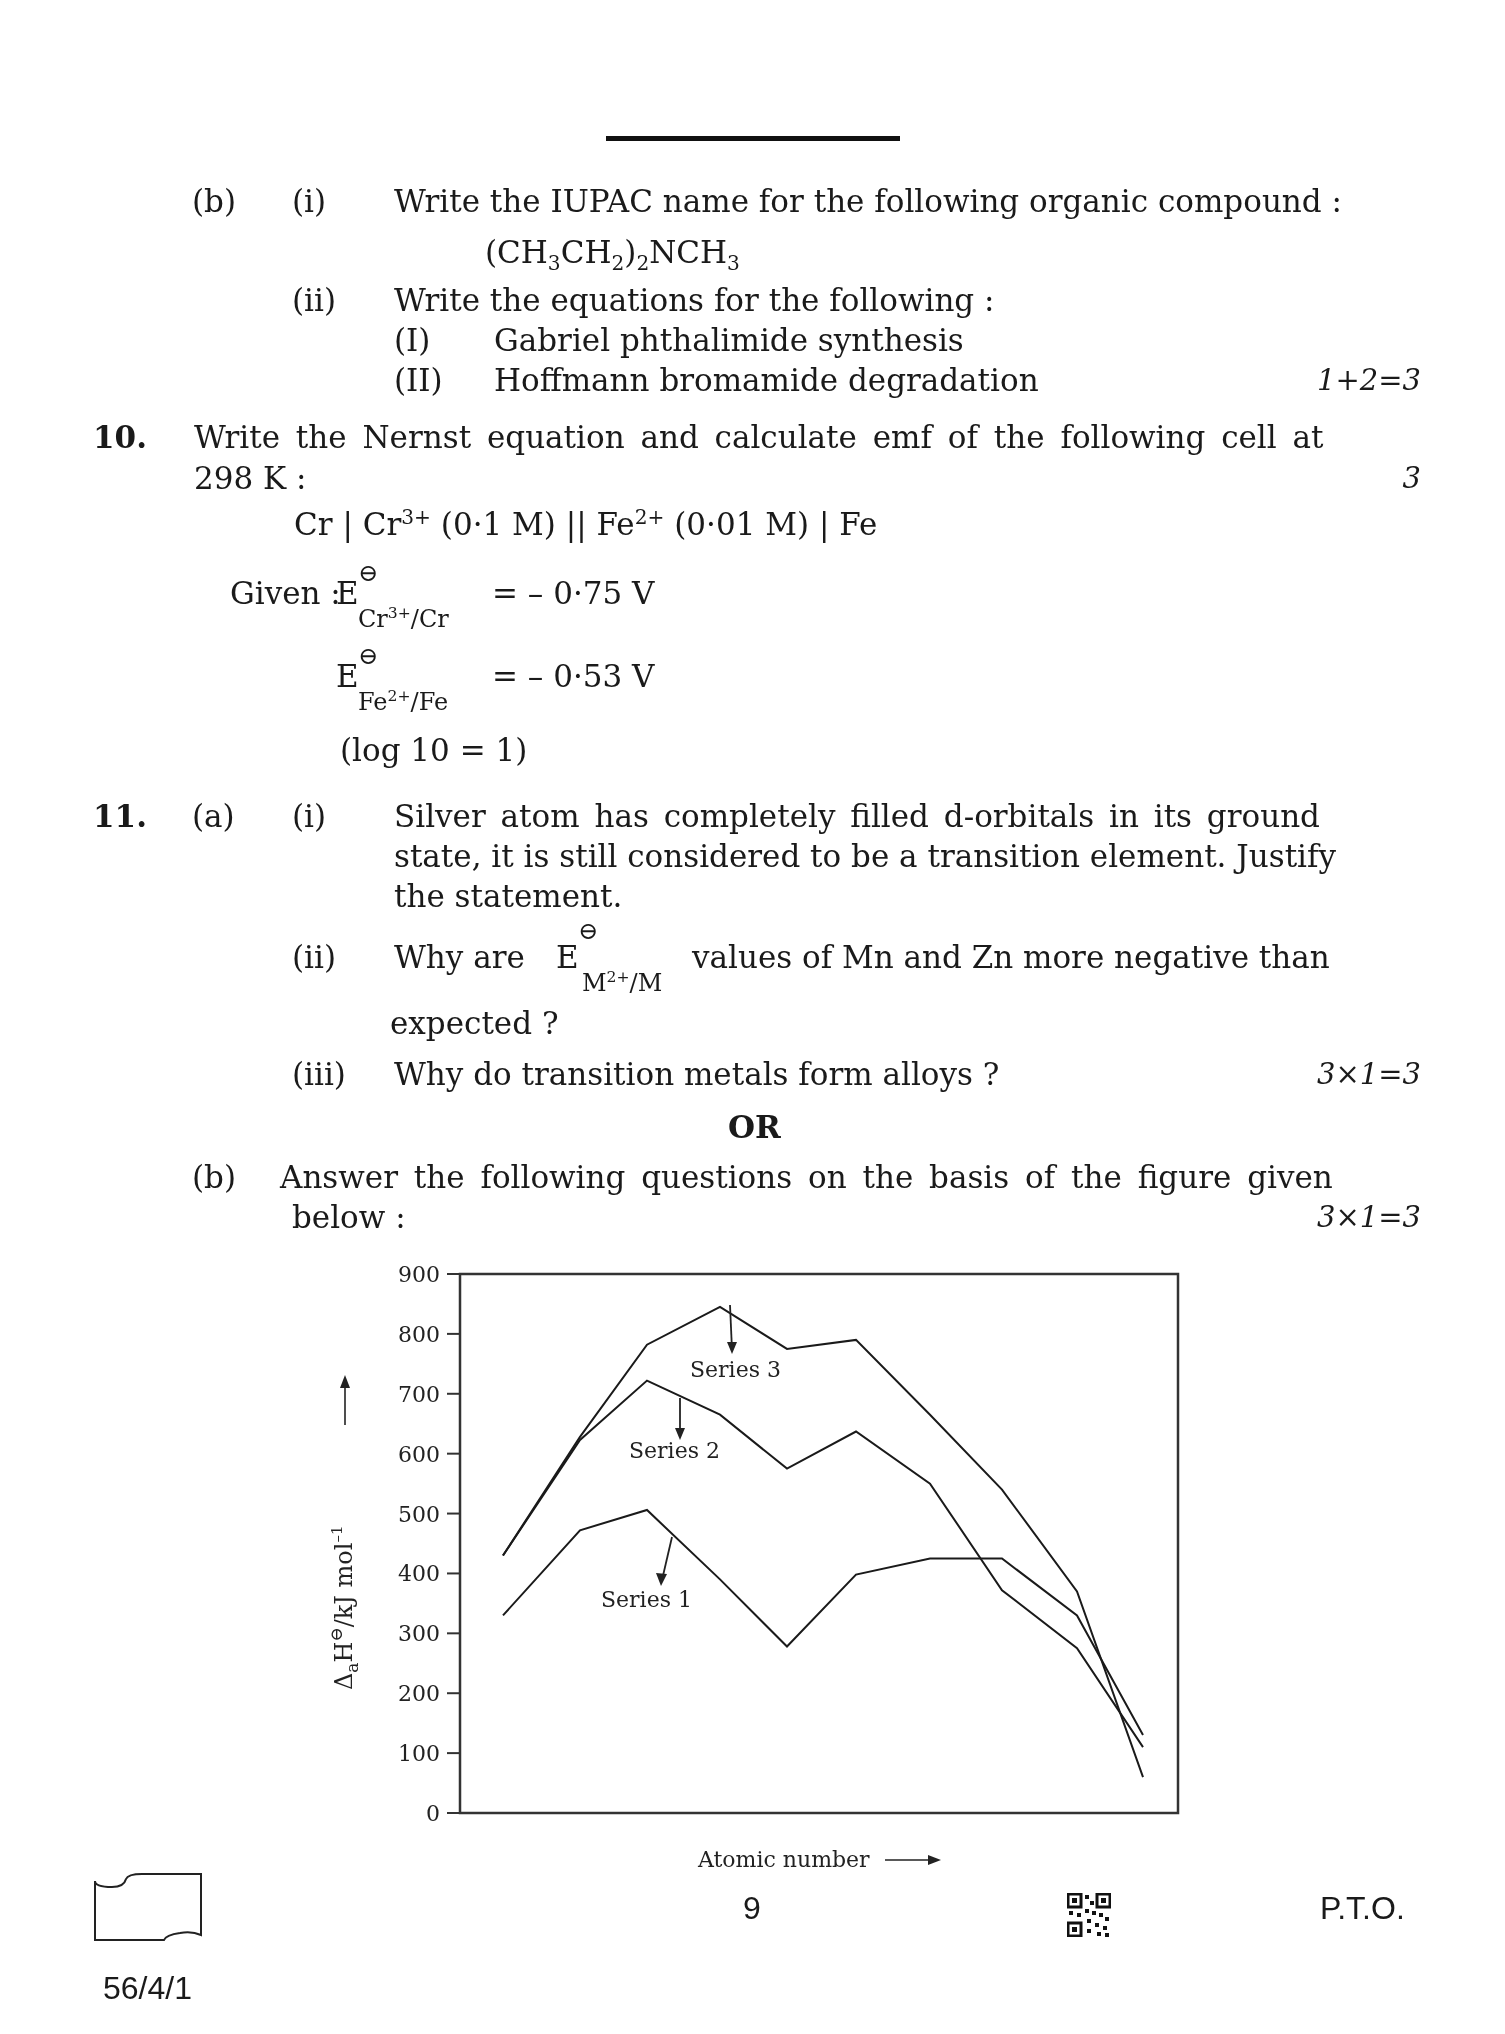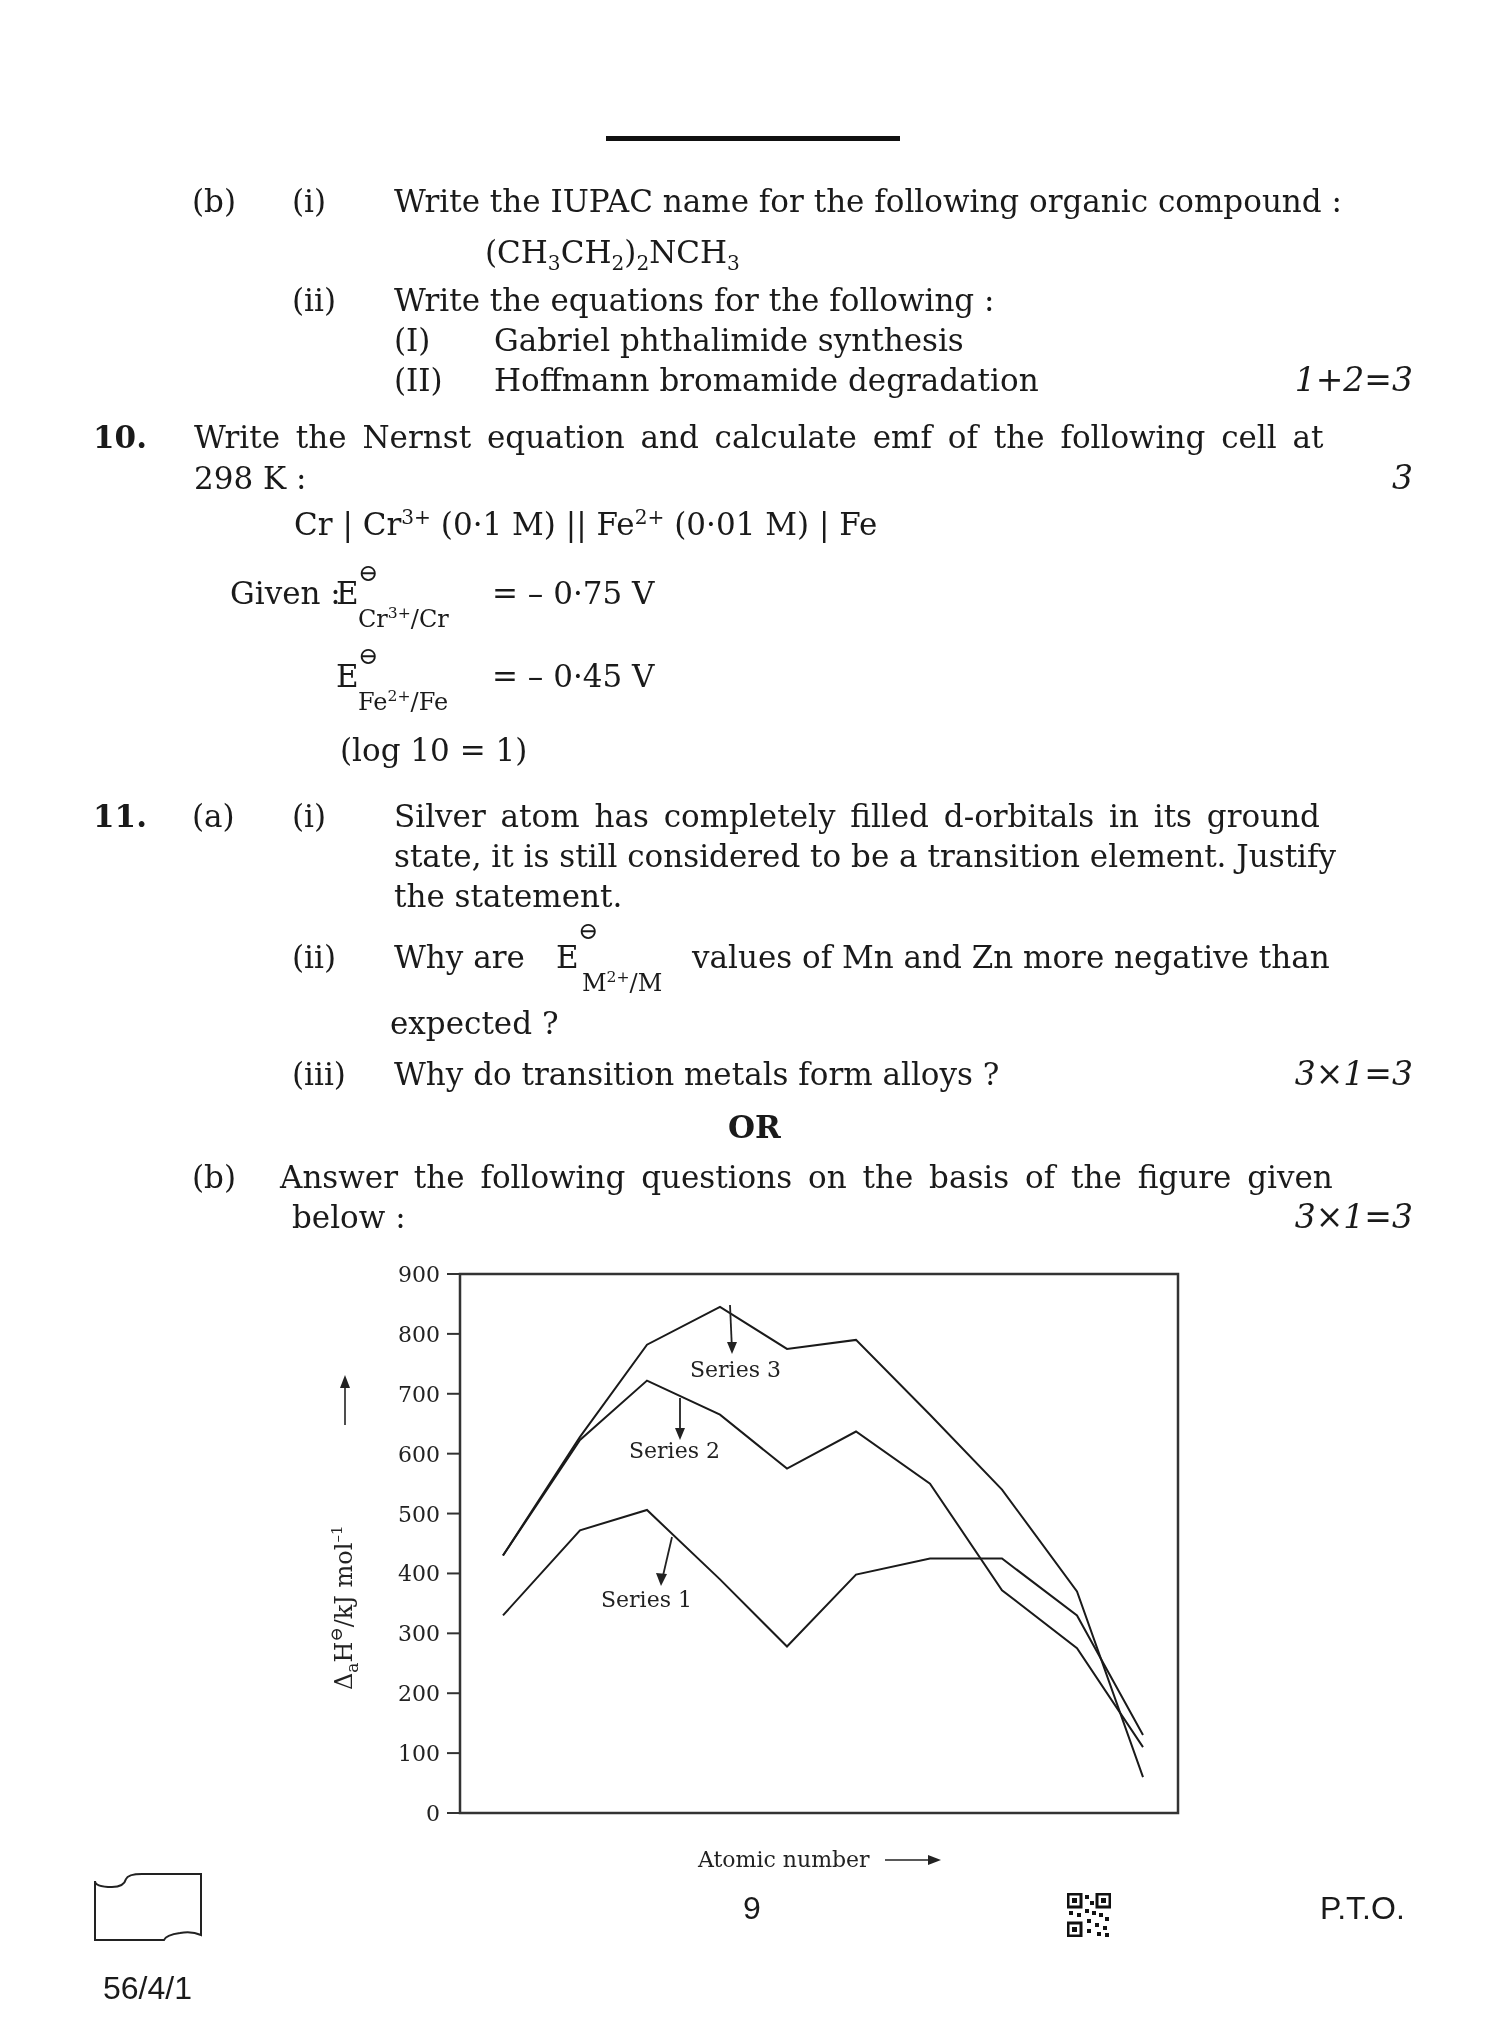--- a/index.html
+++ b/index.html
@@ -3,21 +3,21 @@
 <meta charset="utf-8">
 <style>
   html, body { margin:0; padding:0; background:#ffffff; }
   body { width:1505px; height:2034px; position:relative; overflow:hidden;
          font-family:"DejaVu Serif","Liberation Serif",serif; color:#1a1a1a; }
   .abs { position:absolute; white-space:nowrap; }
   .t { font-size:31px; line-height:40px; }
   .bold { font-weight:bold; }
   .rule { position:absolute; left:606px; top:136px; width:294px; height:5px; background:#111; }
   sub, sup { font-size:0.65em; line-height:0; }
-  .mark { position:absolute; right:92px; font-size:33px; line-height:40px; font-style:italic; }
+  .mark { position:absolute; right:84px; font-size:29px; line-height:40px; font-style:italic; }
   .small { font-size:24px; }
   .footer-sans { font-family:"Liberation Sans","DejaVu Sans",sans-serif; }
   .code-box { position:absolute; left:92px; top:1873px; width:112px; height:68px; }
   .qr { position:absolute; left:1067px; top:1893px; width:44px; height:44px; }
   svg text { font-family:"DejaVu Serif","Liberation Serif",serif; }
 </style>
 </head>
 <body>
 
 <div class="rule"></div>
@@ -46,21 +46,21 @@
   <span class="abs t" style="left:0;top:8px;">E</span>
   <span class="abs small" style="left:22px;top:-6px;">⊖</span>
   <span class="abs small" style="left:22px;top:40px;"><span>Cr</span><sup>3+</sup><span>/Cr</span></span>
 </div>
 <div class="abs t" style="left:492px;top:573px;">= – 0·75 V</div>
 <div class="abs" style="left:336px;top:648px;width:160px;height:70px;">
   <span class="abs t" style="left:0;top:8px;">E</span>
   <span class="abs small" style="left:22px;top:-6px;">⊖</span>
   <span class="abs small" style="left:22px;top:40px;"><span>Fe</span><sup>2+</sup><span>/Fe</span></span>
 </div>
-<div class="abs t" style="left:492px;top:656px;">= – 0·45 V</div>
+<div class="abs t" style="left:492px;top:656px;">= – 0·53 V</div>
 <div class="abs t" style="left:340px;top:730px;">(log 10 = 1)</div>
 
 <div class="abs t bold" style="left:93px;top:796px;text-align:right;">11.</div>
 <div class="abs t" style="left:192px;top:796px;">(a)</div>
 <div class="abs t" style="left:292px;top:796px;">(i)</div>
 <div class="abs t" style="left:394px;top:796px;word-spacing:5px;">Silver atom has completely filled d-orbitals in its ground</div>
 <div class="abs t" style="left:394px;top:836px;">state, it is still considered to be a transition element. Justify</div>
 <div class="abs t" style="left:394px;top:876px;">the statement.</div>
 <div class="abs t" style="left:292px;top:937px;">(ii)</div>
 <div class="abs t" style="left:394px;top:937px;">Why are</div>

